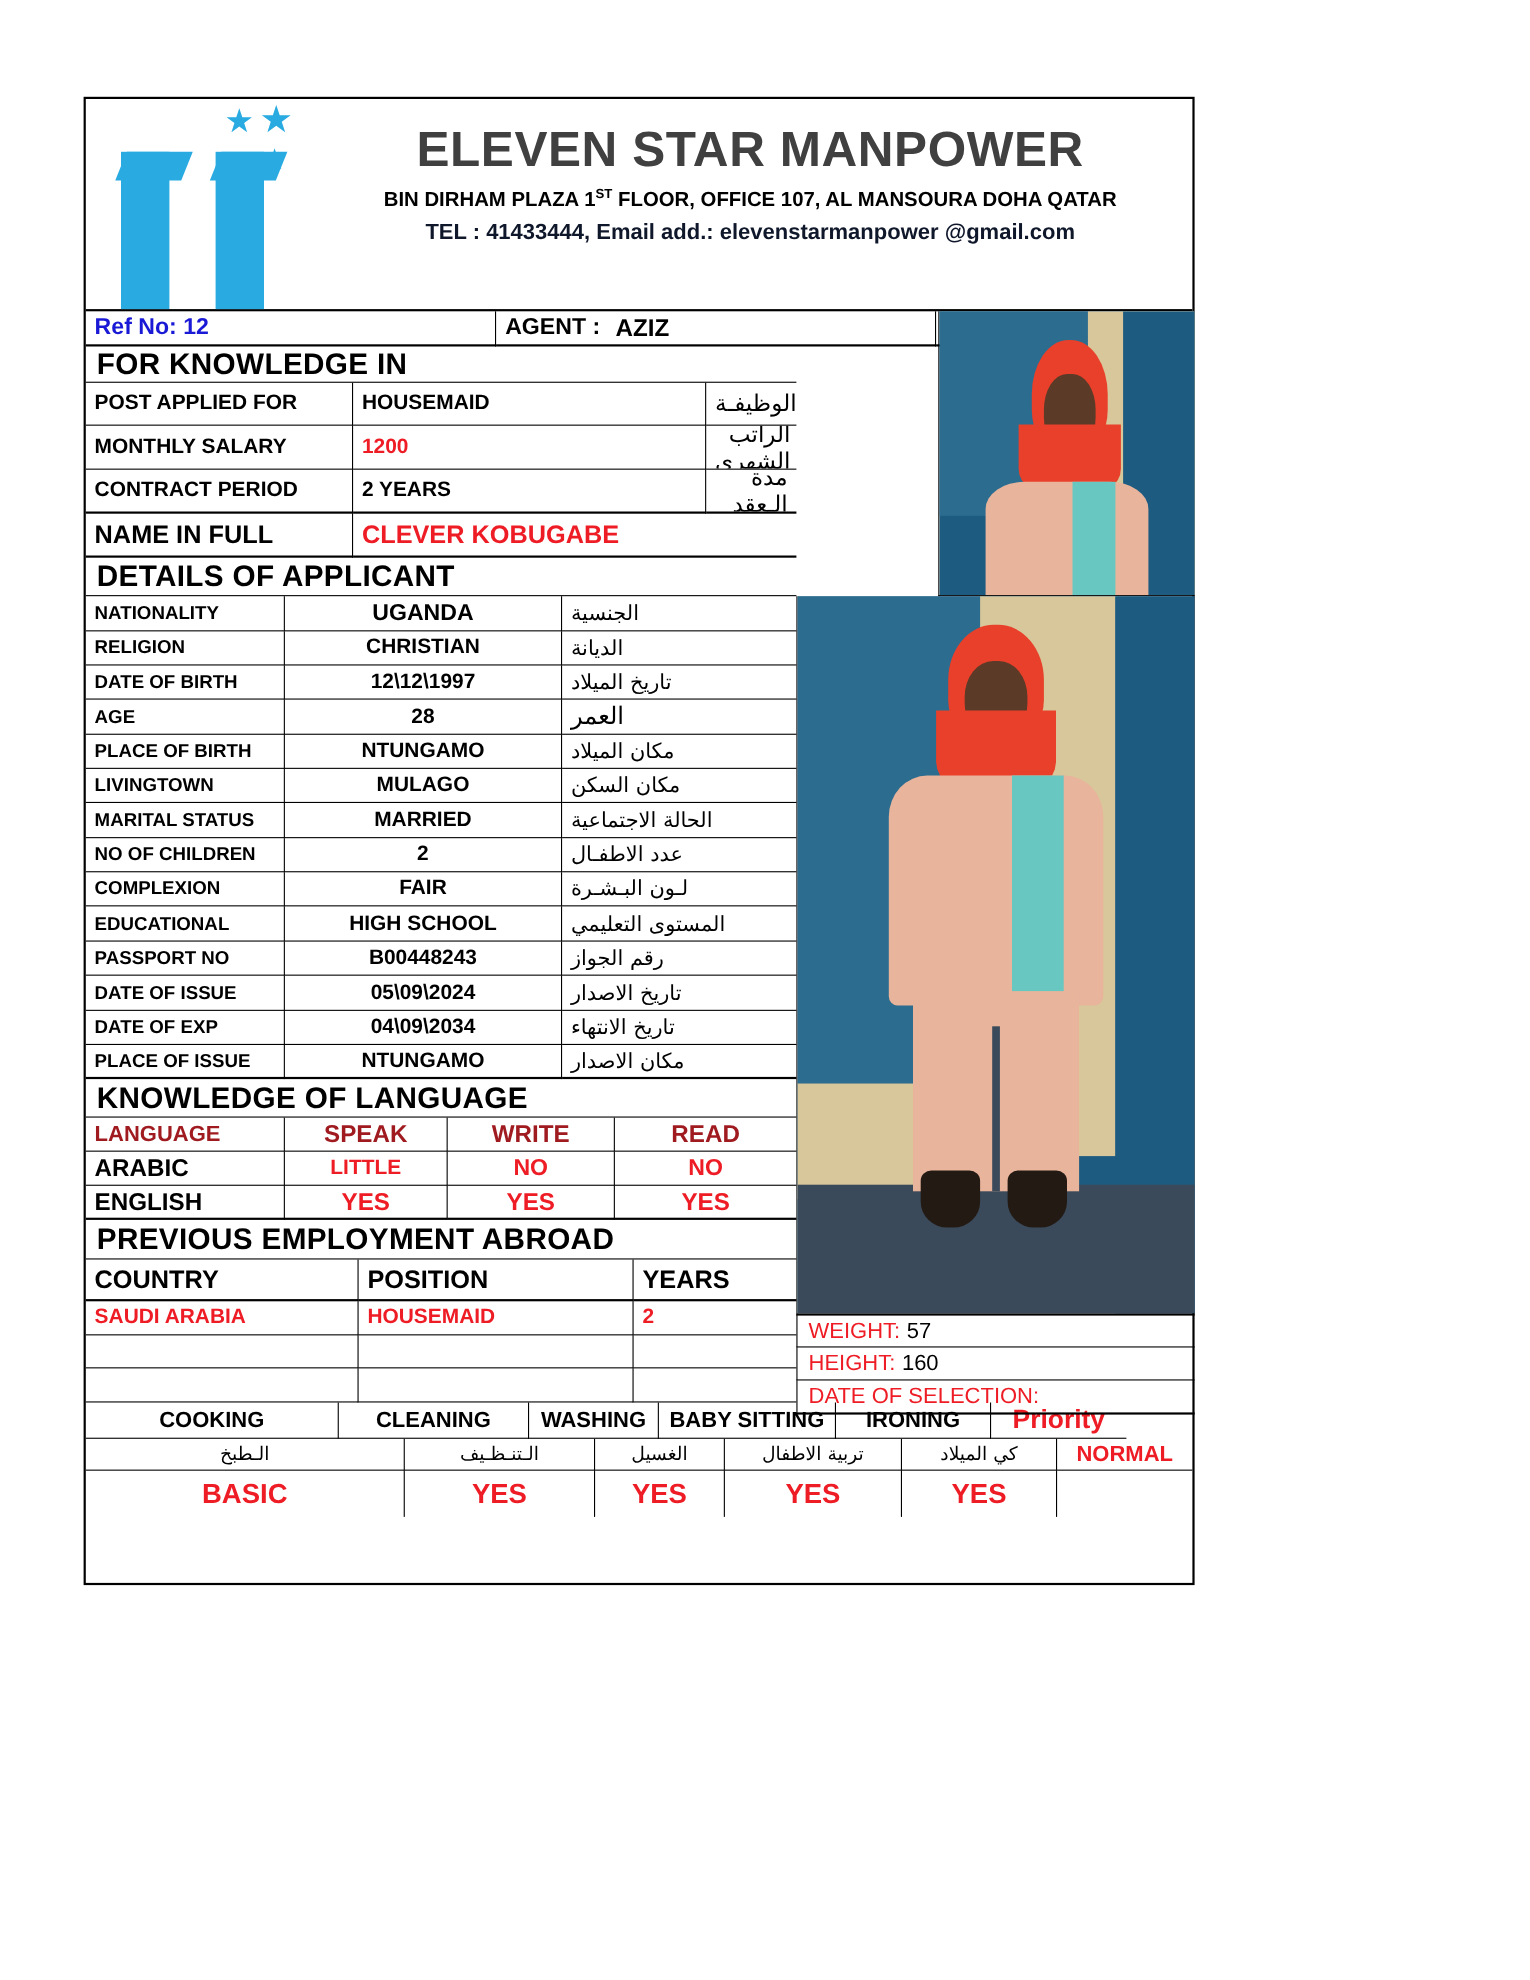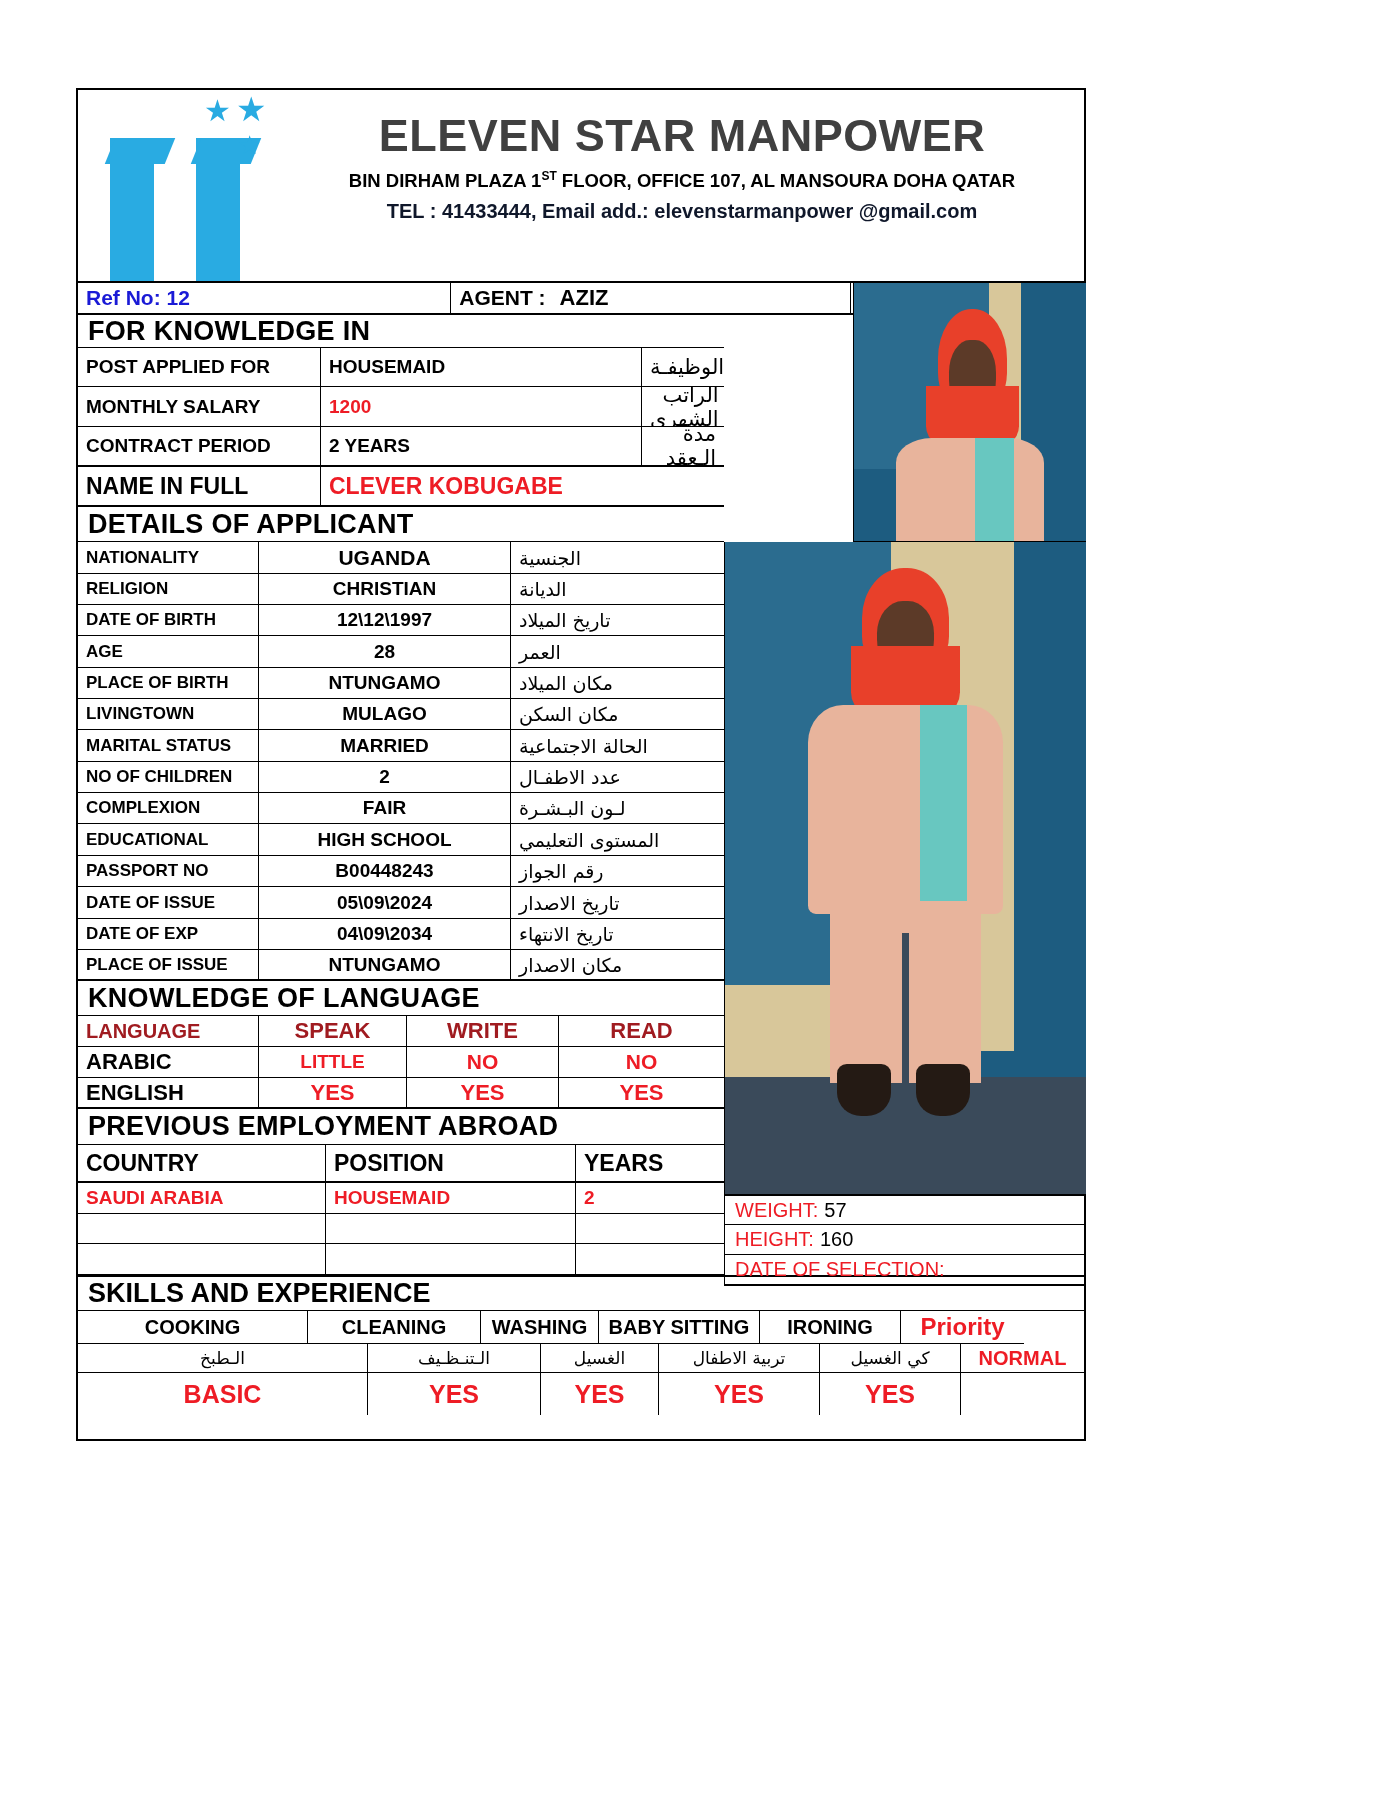--- a/index.html
+++ b/index.html
@@ -274,21 +274,21 @@
         <div class="cell ar" style="width:213px;height:31px;border-right:none;font-size:19px;">الديانة</div>
       </div>
       <div class="row">
         <div class="cell" style="width:181px;height:31px;font-size:17px;">DATE OF BIRTH</div>
         <div class="cell ctr" style="width:252px;height:31px;font-size:19px;">12\12\1997</div>
         <div class="cell ar" style="width:213px;height:31px;border-right:none;font-size:19px;">تاريخ الميلاد</div>
       </div>
       <div class="row">
         <div class="cell" style="width:181px;height:32px;font-size:17px;">AGE</div>
         <div class="cell ctr" style="width:252px;height:32px;font-size:19px;">28</div>
-        <div class="cell ar" style="width:213px;height:32px;border-right:none;font-size:19px;">العمر</div>
+        <div class="cell ar" style="width:213px;height:32px;border-right:none;font-size:22px;">العمر</div>
       </div>
       <div class="row">
         <div class="cell" style="width:181px;height:31px;font-size:17px;">PLACE OF BIRTH</div>
         <div class="cell ctr" style="width:252px;height:31px;font-size:19px;">NTUNGAMO</div>
         <div class="cell ar" style="width:213px;height:31px;border-right:none;font-size:19px;">مكان الميلاد</div>
       </div>
       <div class="row">
         <div class="cell" style="width:181px;height:31px;font-size:17px;">LIVINGTOWN</div>
         <div class="cell ctr" style="width:252px;height:31px;font-size:19px;">MULAGO</div>
         <div class="cell ar" style="width:213px;height:31px;border-right:none;font-size:19px;">مكان السكن</div>
@@ -415,38 +415,37 @@
       <div class="wh-row" style="height:30px;">
         <span class="lbl">HEIGHT:</span>
         <span class="val">160</span>
       </div>
       <div class="wh-row" style="height:31px;border-bottom:2px solid #000;">
         <span class="lbl">DATE OF SELECTION:</span>
         <span class="val"></span>
       </div>
     </div>
 
-    <div class="skills-head">SKILLS AND EXPERIENCE</div>
     <div class="skills-table">
       <div class="sk-row">
         <div class="sk-cell" style="width:230px;height:33px;font-size:20px;text-align:right;">COOKING</div>
         <div class="sk-cell" style="width:173px;height:33px;font-size:20px;">CLEANING</div>
         <div class="sk-cell" style="width:118px;height:33px;font-size:20px;">WASHING</div>
         <div class="sk-cell" style="width:161px;height:33px;font-size:20px;">BABY SITTING</div>
         <div class="sk-cell" style="width:141px;height:33px;font-size:20px;">IRONING</div>
         <div class="sk-cell" style="width:123px;height:33px;border-right:none;">
           <span class="prio-main">Priority</span>
         </div>
       </div>
       <div class="sk-row">
         <div class="sk-cell sk-ar" style="width:290px;height:29px;">الـطبخ</div>
         <div class="sk-cell sk-ar" style="width:173px;height:29px;">الـتنـظـيف</div>
         <div class="sk-cell sk-ar" style="width:118px;height:29px;">الغسيل</div>
         <div class="sk-cell sk-ar" style="width:161px;height:29px;">تربية الاطفال</div>
-        <div class="sk-cell sk-ar" style="width:141px;height:29px;">كي الغسيل</div>
+        <div class="sk-cell sk-ar" style="width:141px;height:29px;">كي الميلاد</div>
         <div class="sk-cell" style="width:123px;height:29px;border-right:none;color:#EE1C25;font-size:20px;">NORMAL</div>
       </div>
       <div class="sk-row">
         <div class="sk-cell red" style="width:290px;height:42px;font-size:25px;border-bottom:none;">BASIC</div>
         <div class="sk-cell red" style="width:173px;height:42px;font-size:25px;border-bottom:none;">YES</div>
         <div class="sk-cell red" style="width:118px;height:42px;font-size:25px;border-bottom:none;">YES</div>
         <div class="sk-cell red" style="width:161px;height:42px;font-size:25px;border-bottom:none;">YES</div>
         <div class="sk-cell red" style="width:141px;height:42px;font-size:25px;border-bottom:none;">YES</div>
         <div class="sk-cell" style="width:123px;height:42px;border-right:none;border-bottom:none;"></div>
       </div>

